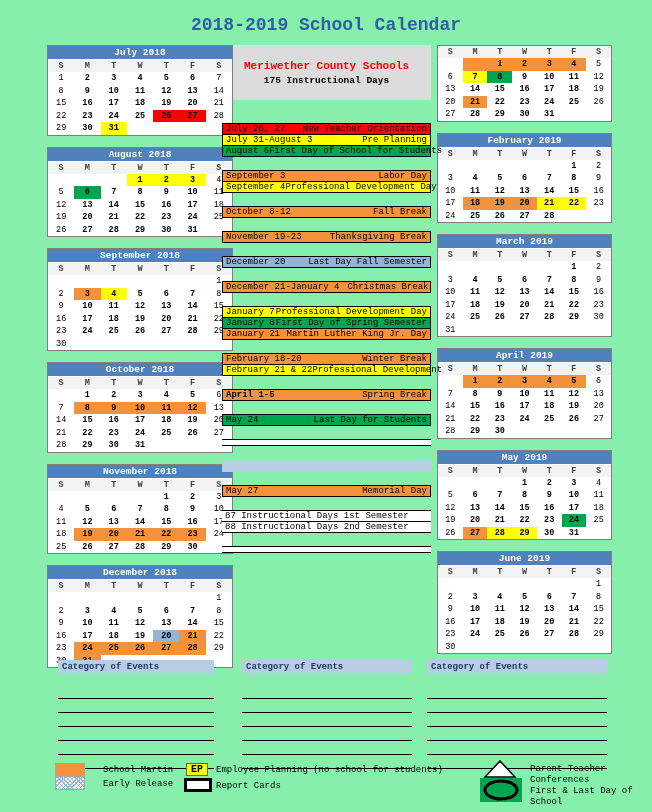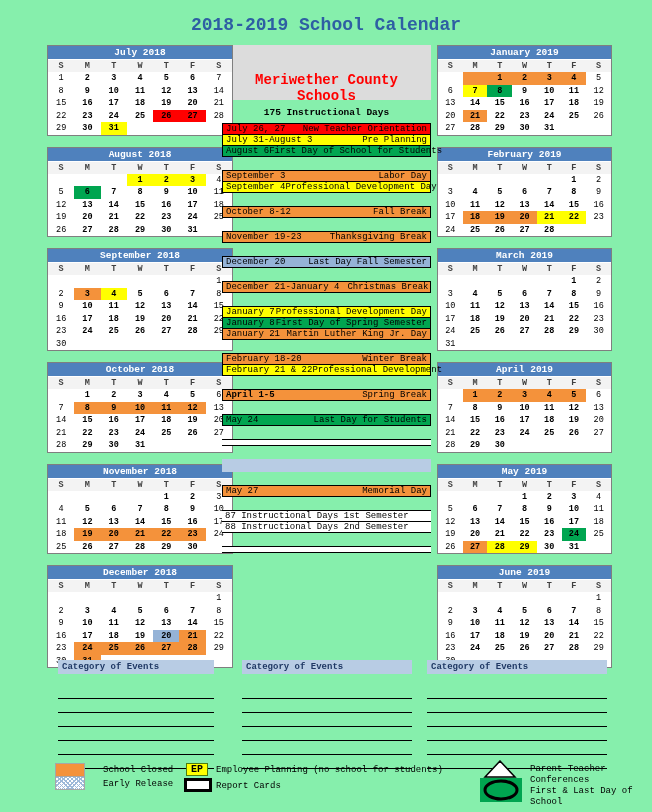--- a/index.html
+++ b/index.html
@@ -1,21 +1,21 @@
 <!DOCTYPE html>
 <html><head>
 <meta charset="utf-8">
 <style>
   html,body{margin:0;padding:0;background:#fff;}
   .page{position:relative;width:652px;height:812px;background:#86efac;overflow:hidden;
         font-family:Liberation Mono, monospace;color:#000;}
   .title{position:absolute;top:15px;left:160px;width:332px;text-align:center;
          font-size:18px;font-weight:bold;color:#2E5FA3;}
   .gray-box{position:absolute;left:222px;top:45px;width:209px;height:55px;background:#DCDCDC;text-align:center;}
-  .school-name{padding-top:27px;font-size:14px;font-weight:bold;color:#FF0000;}
+  .school-name{padding-top:15px;font-size:11px;font-weight:bold;color:#FF0000;}
   .school-days{margin-top:3px;font-size:9.5px;font-weight:bold;color:#000;}
 
   .cal-col{position:absolute;display:flex;flex-direction:column;gap:11px;}
   #col-left{left:47px;top:45px;width:186px;}
   #col-right{left:437px;top:45px;width:175px;}
   .month{border:1px solid #7f7f7f;background:#fff;}
   .month-header{background:#4F81BD;color:#fff;font-weight:bold;font-size:9.5px;text-align:center;
                 height:13px;line-height:13px;border-bottom:1px solid #fff;}
   .month-grid{display:grid;grid-template-columns:repeat(7,1fr);}
   .dow{background:#F3F3F3;color:#404040;font-weight:bold;font-size:8.5px;text-align:center;
@@ -355,21 +355,20 @@
           <div class="day"></div>
           <div class="day"></div>
           <div class="day"></div>
           <div class="day"></div>
           <div class="day weekend"></div>
         </div>
       </div>
     </div>
   <div class="cal-col" id="col-right">
       <div class="month">
-        <div class="month-header">January 2019</div>
         <div class="month-grid">
           <div class="dow">S</div>
           <div class="dow">M</div>
           <div class="dow">T</div>
           <div class="dow">W</div>
           <div class="dow">T</div>
           <div class="dow">F</div>
           <div class="dow">S</div>
           <div class="day weekend"></div>
           <div class="day" style="background: rgb(244, 146, 59);"></div>
@@ -801,21 +800,21 @@
           <div class="cat-line"></div>
           <div class="cat-line"></div>
           <div class="cat-line"></div>
         </div>
       </div>
     </div>
 
   <div>
     <div class="sw sw-orange"></div>
     <div class="sw sw-hatch"></div>
-    <div class="legend-label" style="left:103px;top:765px;">School Closed</div>
+    <div class="legend-label" style="left:103px;top:765px;">School Martin</div>
     <div class="legend-label" style="left:103px;top:779px;">Early Release</div>
 
     <div class="sw sw-ep">EP</div>
     <div class="legend-label" style="left:216px;top:765px;">Employee Planning (no school for students)</div>
     <div class="sw sw-report"></div>
     <div class="legend-label" style="left:216px;top:781px;">Report Cards</div>
 
     <svg class="legend-svg" style="left:483px;top:760px;" width="34" height="18">
       <polygon points="17,1 32,17 2,17" fill="#ffffff" stroke="#000" stroke-width="1.5"></polygon>
     </svg>

